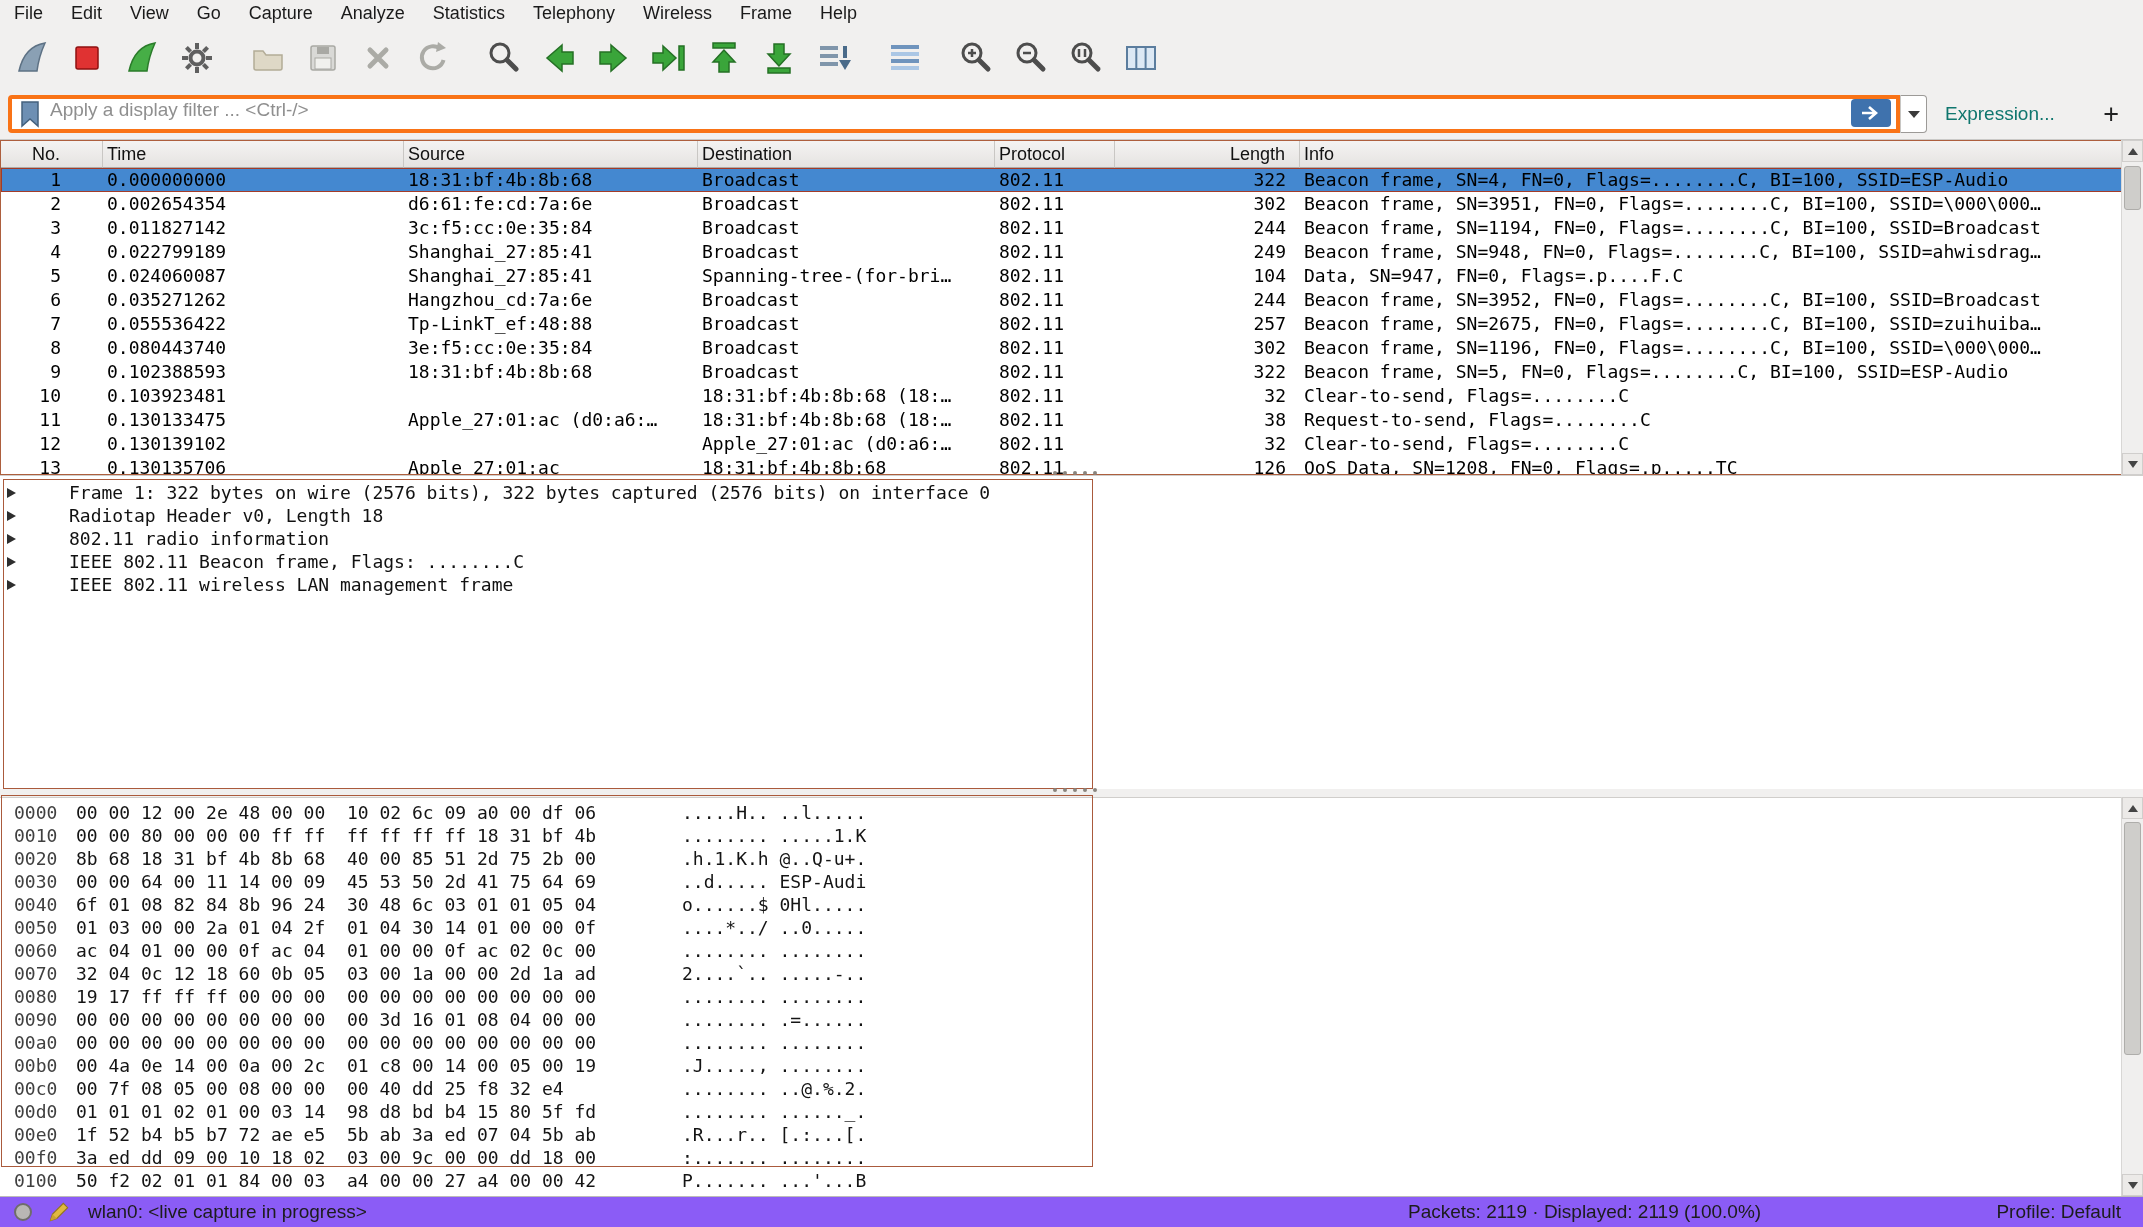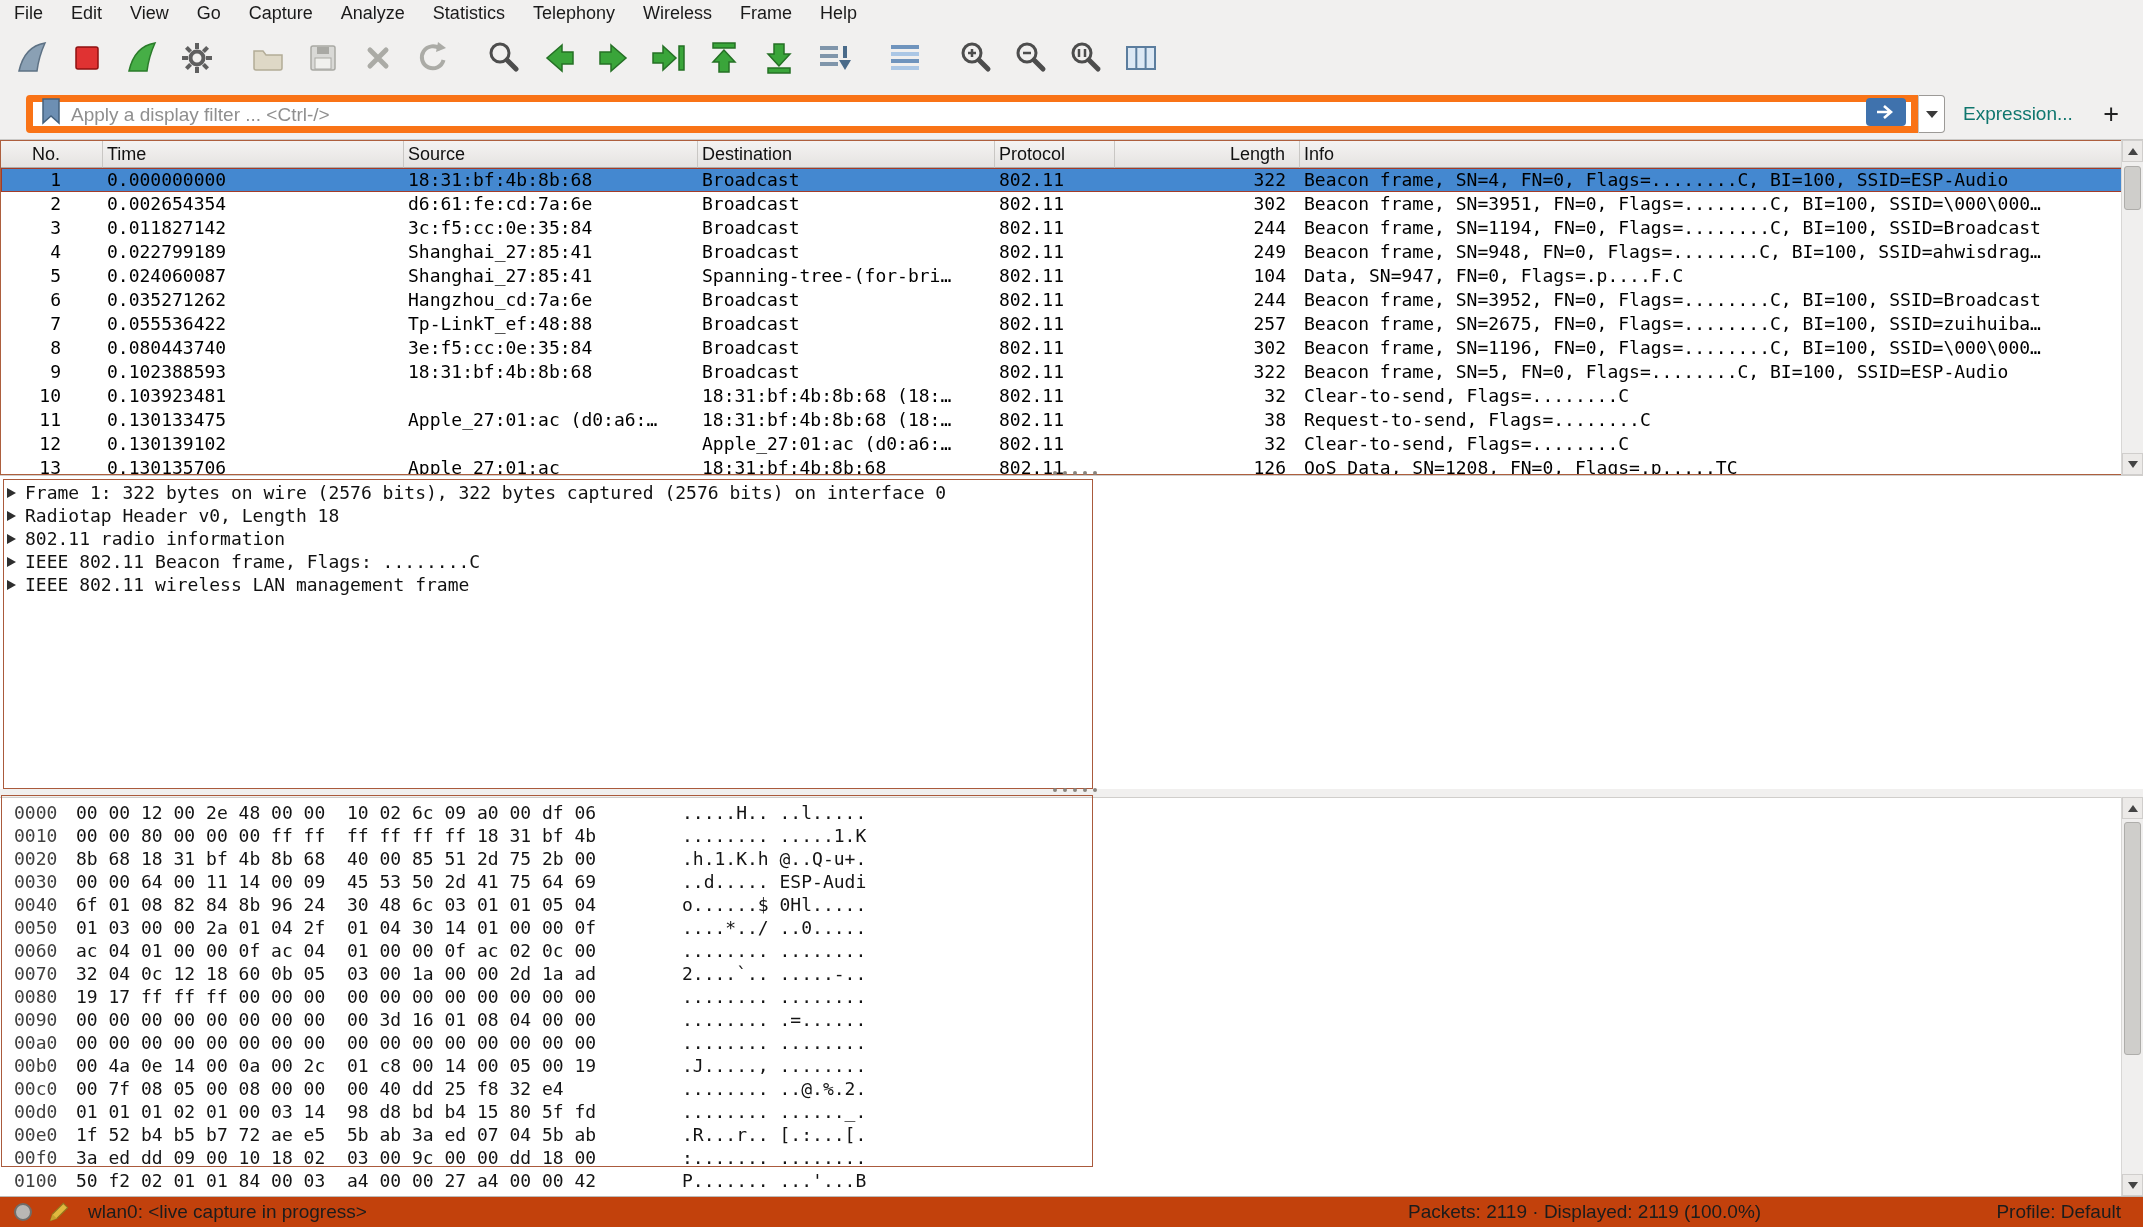--- a/index.html
+++ b/index.html
@@ -11,21 +11,21 @@
   .menubar{position:absolute;left:0;top:0;width:100%;height:27px;display:flex;align-items:center;font-size:18px;background:#f1f0ef;}
   .menu-item{padding:0 14px;height:100%;display:flex;align-items:center;cursor:default;white-space:nowrap;}
 
   
   .toolbar{position:absolute;left:0;top:27px;width:100%;height:62px;display:flex;align-items:center;padding-left:8px;background:#f1f0ef;}
   .tbtn{width:48px;height:48px;display:flex;align-items:center;justify-content:center;margin-right:7px;border-radius:4px;}
   .tbtn.grp{margin-left:16px;}
 
   
   .filterbar{position:absolute;left:0;top:89px;width:100%;height:51px;display:flex;align-items:center;padding:0 14px 0 8px;background:#f1f0ef;border-bottom:1px solid #cac9c7;}
-  .filter-input{width:1892px;height:38px;background:#fff;border:7px solid #f97316;border-radius:4px 0 0 4px;display:flex;align-items:flex-end;padding:0 5px 0 6px;margin-left:18px;}
+  .filter-input{width:1892px;height:38px;background:#fff;border:4px solid #f97316;border-radius:4px 0 0 4px;display:flex;align-items:flex-start;padding:0 5px 0 6px;}
   .filter-input input{border:none;outline:none;flex:1;font-size:19px;color:#333;background:transparent;font-family:"Liberation Sans",sans-serif;}
   .filter-input input::placeholder{color:#8f8f8f;opacity:1;}
   .apply-btn{width:40px;height:28px;background:#3f72ad;border-radius:4px;display:flex;align-items:center;justify-content:center;flex:0 0 auto;}
   .combo-btn{width:27px;height:38px;background:#fff;border:1px solid #9c9a97;border-left:1px solid #c8c6c3;border-radius:0 4px 4px 0;display:flex;align-items:center;justify-content:center;}
   .tri-down-sm{width:0;height:0;border-left:6px solid transparent;border-right:6px solid transparent;border-top:7px solid #3a3a3a;}
   .expression-label{margin-left:18px;font-size:19px;color:#0f766e;white-space:nowrap;}
   .plus-btn{margin-left:auto;margin-right:10px;font-size:27px;color:#222;line-height:27px;}
 
   
   .packetlist{position:absolute;left:0;top:140px;width:100%;height:335px;background:#fff;border:1px solid #ad5f3e;overflow:hidden;}
@@ -33,21 +33,21 @@
   .plheader{height:27px;}
   .hcell{background:linear-gradient(#f4f3f2,#e5e3e1);border-right:1px solid #c9c7c4;border-bottom:1px solid #aeaca9;font-size:18px;line-height:26px;padding:0 4px;color:#111;overflow:hidden;white-space:nowrap;}
   .plrow{height:24px;background:#fff;}
   .plrow .cell{font-family:"DejaVu Sans Mono","Liberation Mono",monospace;font-size:18px;line-height:24px;color:#000;padding:0 4px;overflow:hidden;white-space:nowrap;}
   .plrow.selected{outline:1px solid #a33b28;outline-offset:-1px;}
   .col-no{text-align:right;padding-right:42px !important;}
   .col-len{text-align:right;padding-right:14px !important;}
 
   
   .details{position:absolute;left:0;top:475px;width:100%;height:314px;background:#fff;border-top:1px solid #d0cecb;padding-top:5px;}
-  .dline{display:flex;align-items:center;height:23px;font-family:"DejaVu Sans Mono","Liberation Mono",monospace;font-size:18px;color:#111;white-space:nowrap;overflow:hidden;}
+  .dline{display:flex;align-items:center;height:23px;font-family:"DejaVu Sans Mono","Liberation Mono",monospace;font-size:18px;color:#111;white-space:nowrap;overflow:hidden;gap:44px;}
   .tri{width:0;height:0;border-left:9px solid #2e2e2e;border-top:5px solid transparent;border-bottom:5px solid transparent;margin:0 9px 0 7px;display:inline-block;flex:0 0 auto;}
 
   
   .hexpane{position:absolute;left:0;top:797px;width:100%;height:399px;background:#fff;border-top:1px solid #d0cecb;padding-top:3px;}
   .hxline{display:flex;padding-left:14px;height:23px;line-height:23px;font-family:"DejaVu Sans Mono","Liberation Mono",monospace;font-size:18px;color:#141414;white-space:nowrap;}
   .hoff{color:#404040;width:62px;flex:0 0 auto;}
   .hbytes{white-space:pre;width:606px;flex:0 0 auto;}
   .hascii{white-space:pre;}
 
   
@@ -60,21 +60,21 @@
   
   .vscroll{position:absolute;right:0;width:22px;background:#f0efee;border-left:1px solid #d8d7d5;}
   .sb-btn{position:absolute;left:0;width:21px;height:22px;display:flex;align-items:center;justify-content:center;background:#eceae8;border:1px solid #d0cecc;}
   .sb-btn.up{top:0;}
   .sb-btn.down{bottom:0;}
   .tri-up-g{width:0;height:0;border-left:5px solid transparent;border-right:5px solid transparent;border-bottom:7px solid #444;}
   .tri-dn-g{width:0;height:0;border-left:5px solid transparent;border-right:5px solid transparent;border-top:7px solid #444;}
   .sb-thumb{position:absolute;left:2px;width:17px;background:#cfcecb;border:1px solid #aeadaa;border-radius:3px;}
 
   
-  .statusbar{position:absolute;left:0;top:1196px;width:100%;height:31px;background:#c2410c;border-top:1px solid #bdbbb8;display:flex;align-items:center;padding:0 14px;font-size:19px;color:#1c1c1c;}
+  .statusbar{position:absolute;left:0;top:1196px;width:100%;height:31px;background:#8b5cf6;border-top:1px solid #bdbbb8;display:flex;align-items:center;padding:0 14px;font-size:19px;color:#1c1c1c;}
   .status-dot{width:18px;height:18px;border-radius:50%;background:#b9b7b4;border:2px solid #6f6d6a;margin-right:14px;flex:0 0 auto;}
   .status-pencil{margin-right:16px;display:flex;align-items:center;}
   .status-left-text{white-space:nowrap;}
   .status-packets{position:absolute;left:1408px;white-space:nowrap;}
   .status-profile{position:absolute;right:22px;white-space:nowrap;text-align:right;}
 </style>
 </head>
 <body>
 
 <div class="app">

